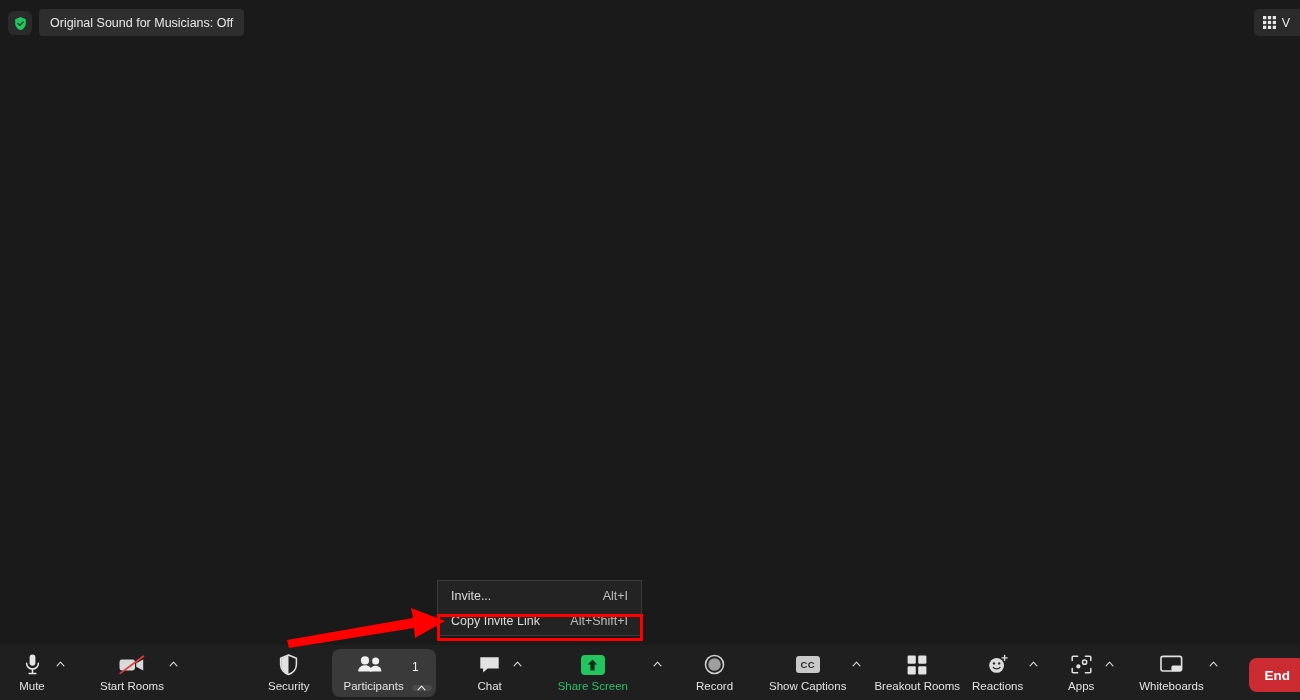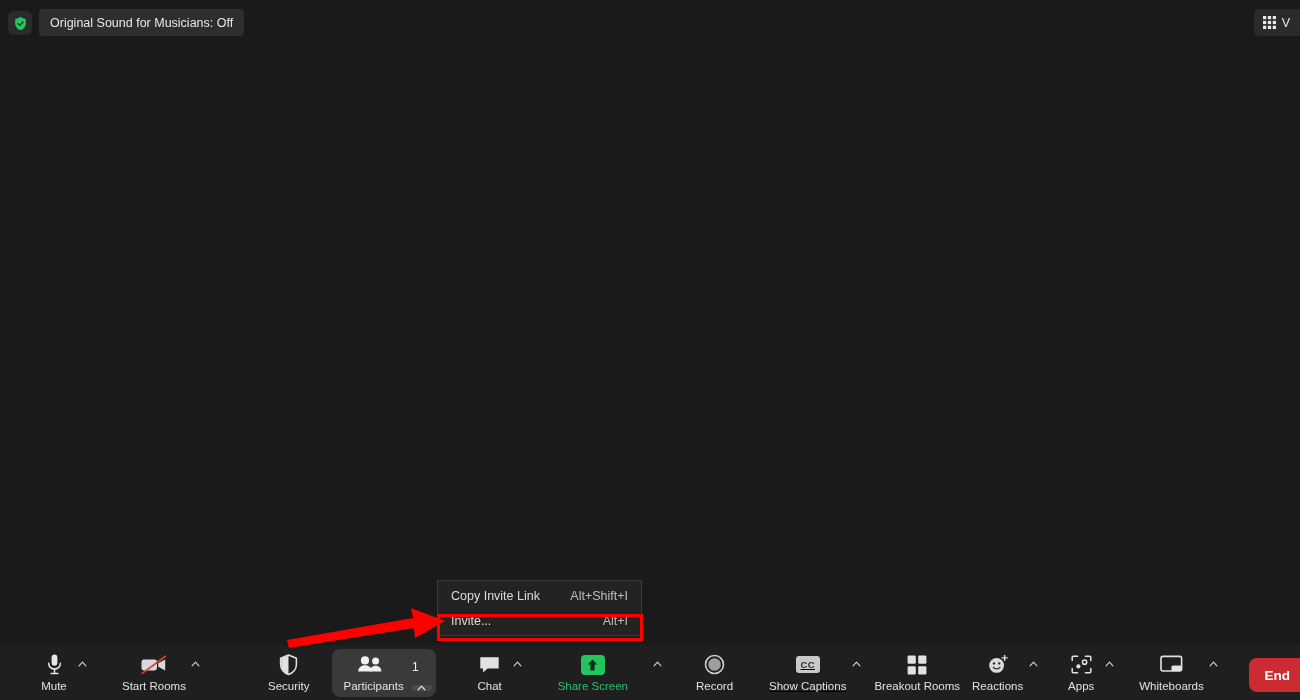--- a/index.html
+++ b/index.html
@@ -96,21 +96,21 @@
   }
 
   
   .toolbar {
     position: absolute; bottom: 0; left: 0;
     width: 1300px; height: 55px;
     background: #1f1f1f;
     display: flex; align-items: center;
     z-index: 30;
   }
-  .tb-left { position: absolute; left: 30px; display: flex; align-items: flex-end; }
+  .tb-left { position: absolute; left: 8px; display: flex; align-items: flex-end; }
   .tb-center {
     position: absolute; left: 262px;
     display: flex; align-items: flex-end;
   }
   .tb-item {
     display: flex; flex-direction: column;
     align-items: center; justify-content: center;
     min-width: 44px; padding: 0 6px;
     height: 48px;
     position: relative;
@@ -210,26 +210,26 @@
         </g>
       </svg>
       <span>V</span>
     </div>
   </div>
 
   <div class="stage"></div>
 
   <div class="ctx-menu">
     <div class="ctx-item">
+      <span>Invite...</span>
+      <span class="sc">Alt+I</span>
+    </div>
+    <div class="ctx-item">
       <span>Copy Invite Link</span>
       <span class="sc">Alt+Shift+I</span>
-    </div>
-    <div class="ctx-item">
-      <span>Invite...</span>
-      <span class="sc">Alt+I</span>
     </div>
   </div>
 
   <div class="hl-box"></div>
 
   <svg class="arrow-svg" viewBox="0 0 165 56">
     <path d="M2 44 L128 22 L126 12 L160 25 L130 42 L129 32 L4 52 Z" fill="#ff0000"></path>
   </svg>
 
   <div class="toolbar">
@@ -346,21 +346,21 @@
       <div class="tb-item" style="margin-left:24px;">
         <span class="ic">
           <svg width="21" height="21" viewBox="0 0 21 21">
             <circle cx="10.5" cy="10.5" r="9" fill="none" stroke="#cfcfcf" stroke-width="1.6"></circle>
             <circle cx="10.5" cy="10.5" r="6.3" fill="#9e9e9e"></circle>
           </svg>
         </span>
         <span class="lb">Record</span>
       </div>
 
-      <div class="combo" style="margin-left:24px;text-decoration:underline;">
+      <div class="combo" style="margin-left:24px;">
         <div class="tb-item">
           <span class="ic">
             <span class="cc-badge">CC</span>
           </span>
           <span class="lb">Show Captions</span>
         </div>
         <div class="caret">
           <svg viewBox="0 0 10 7">
             <path d="M1 5.6 L5 1.4 L9 5.6" fill="none" stroke="#d8d8d8" stroke-width="1.3" stroke-linecap="round" stroke-linejoin="round"></path>
           </svg>

